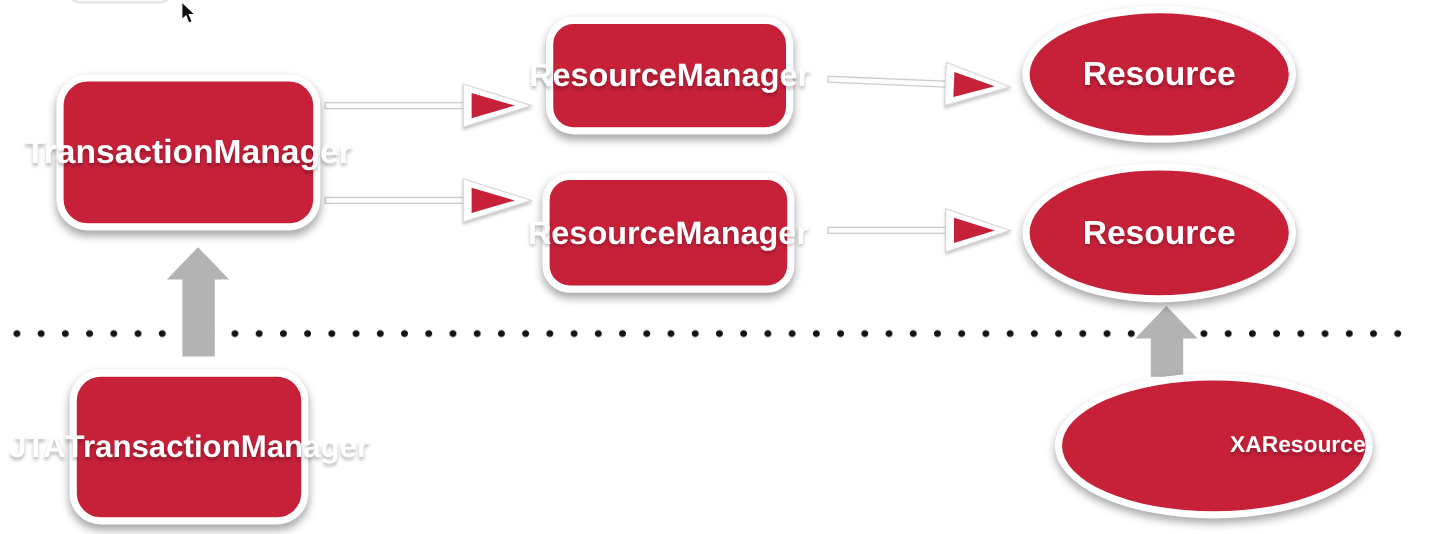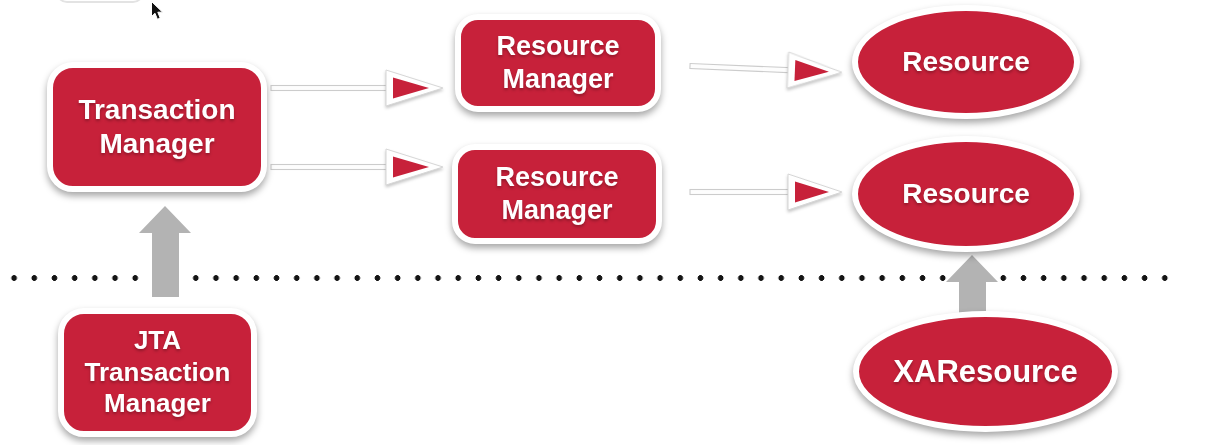--- a/index.html
+++ b/index.html
@@ -15,39 +15,39 @@
     overflow: hidden;
   }
   
   .node {
     position: absolute;
     background: #C7213A;
     border: 6px solid #ffffff;
     box-shadow: 0 4px 7px rgba(0,0,0,0.35);
     box-sizing: border-box;
     display: flex;
-    flex-direction: column;
+    flex-direction: row;
     align-items: center;
     justify-content: center;
     color: #ffffff;
     font-weight: 700;
     text-align: center;
     text-shadow: 0 2px 3px rgba(0,0,0,0.28);
   }
   .box { border-radius: 26px; }
   .ellipse { border-radius: 50%; }
   .node .line { line-height: 1.22; }
 
   #node-tm   { left: 47px;  top: 62px;  width: 220px; height: 130px; font-size: 28px; }
   #node-rm1  { left: 455px; top: 14px;  width: 206px; height: 98px;  font-size: 27px; border-radius: 23px; }
   #node-rm2  { left: 452px; top: 144px; width: 210px; height: 100px; font-size: 27px; border-radius: 23px; }
   #node-res1 { left: 852px; top: 5px;   width: 228px; height: 114px; font-size: 28px; }
   #node-res2 { left: 852px; top: 136px; width: 228px; height: 116px; font-size: 28px; }
   #node-jta  { left: 58px;  top: 308px; width: 199px; height: 129px; font-size: 26px; }
-  #node-xa   { left: 853px; top: 311px; width: 265px; height: 121px; font-size: 31px; }
+  #node-xa   { left: 879px; top: 311px; width: 265px; height: 121px; font-size: 19px; justify-content: flex-end; }
 
   
   .dotted-line {
     position: absolute;
     left: 4px; top: 274px;
     width: 1174px; height: 8px;
     background-image: radial-gradient(circle, #141414 2.6px, rgba(0,0,0,0) 3.1px);
     background-size: 20.2px 8px;
     background-repeat: repeat-x;
     background-position: 0 center;

